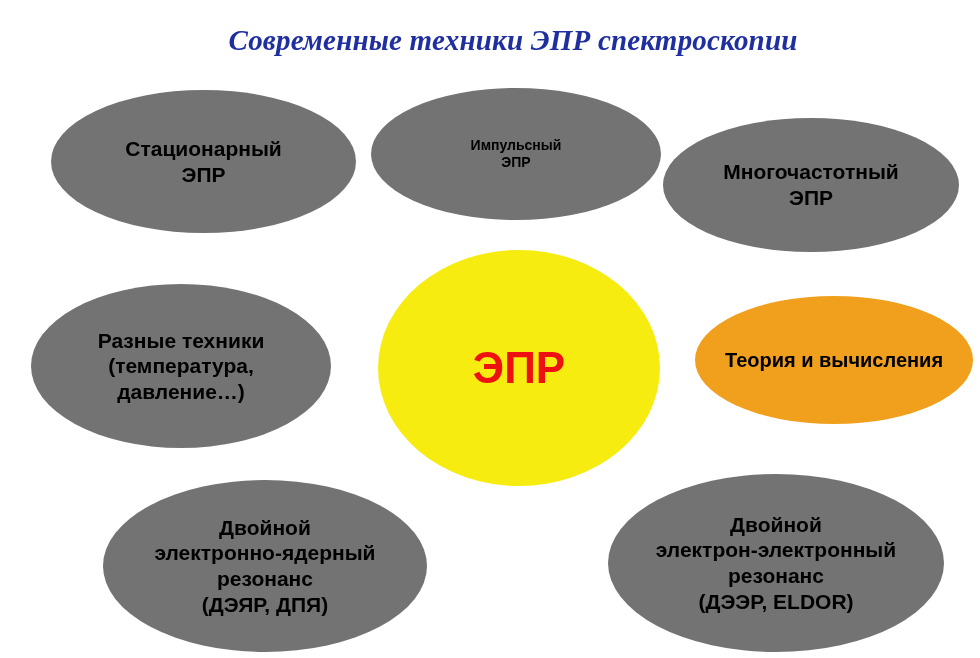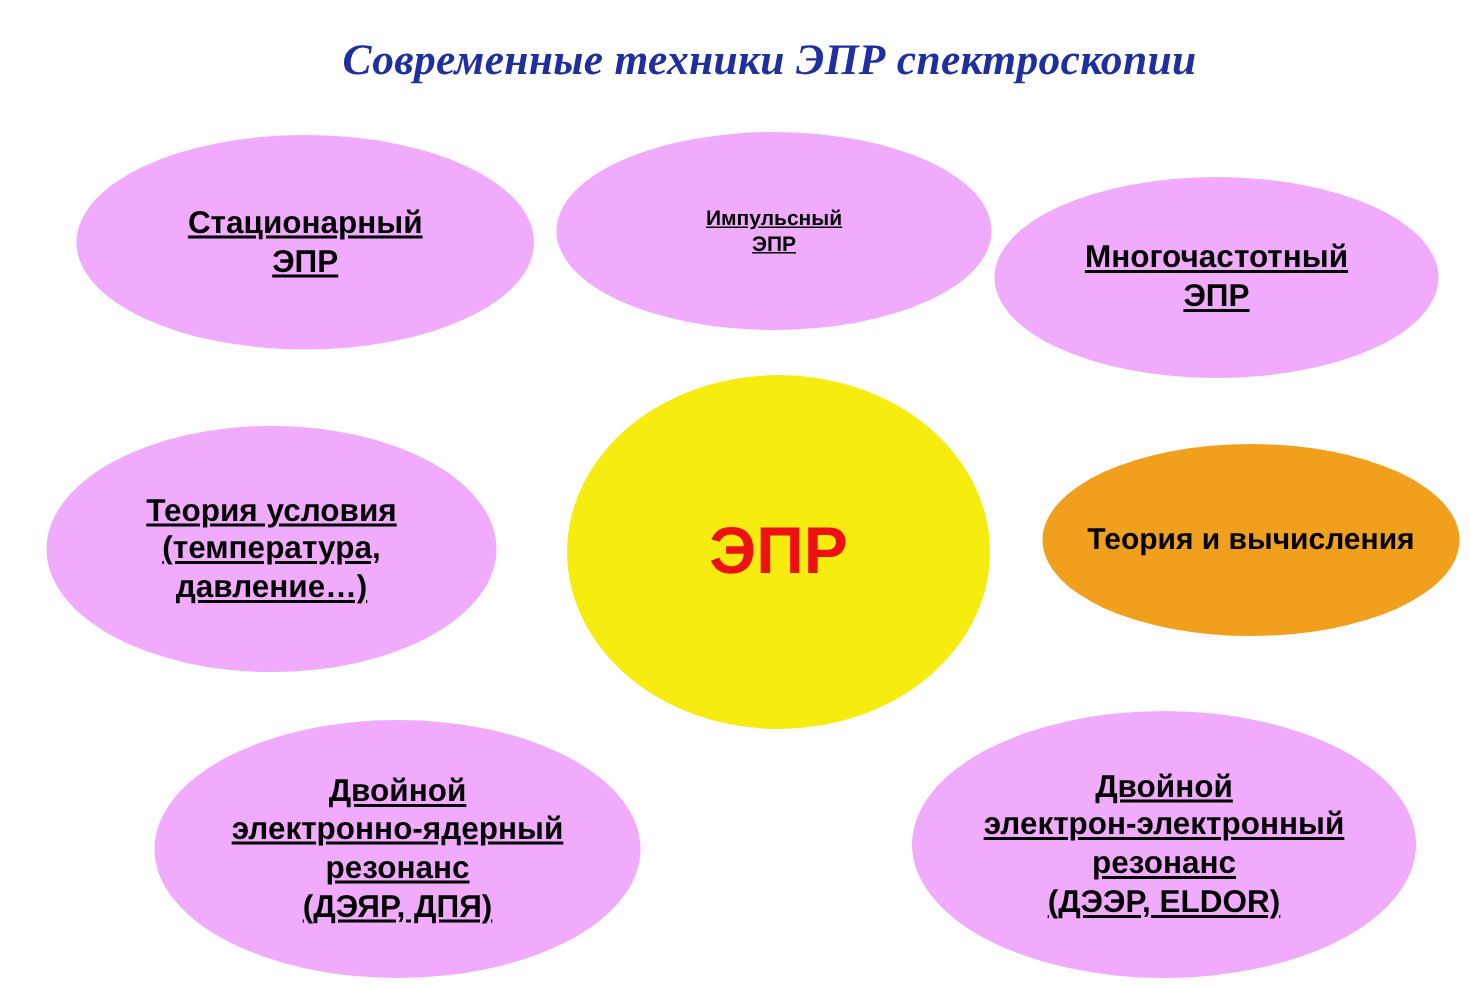--- a/index.html
+++ b/index.html
@@ -44,22 +44,21 @@
     color: #000000;
     line-height: 1.22;
     padding: 4px 10px;
   }
   .node .label {
     display: block;
     width: 100%;
     white-space: pre-line;
   }
   .yellow {
-    background: #f0abfc;
-    text-decoration: underline;
+    background: #737373;
   }
   .orange {
     background: #f0a01c;
   }
   .center {
     background: #f6ec10;
     color: #ee1111;
   }
   .n-stat    { left: 28px;  top: 90px;  width: 305px; height: 143px; font-size: 21px; }
   .n-pulse   { left: 348px; top: 88px;  width: 290px; height: 132px; font-size: 14px; }
@@ -86,21 +85,21 @@
     <span class="label">Импульсный
 ЭПР</span>
   </div>
 
   <div class="node yellow n-multi">
     <span class="label">Многочастотный
 ЭПР</span>
   </div>
 
   <div class="node yellow n-cond">
-    <span class="label">Теория условия
+    <span class="label">Разные техники
 (температура,
 давление…)</span>
   </div>
 
   <div class="node center n-center">
     <span class="label">ЭПР</span>
   </div>
 
   <div class="node orange n-theory">
     <span class="label">Теория и вычисления</span>

